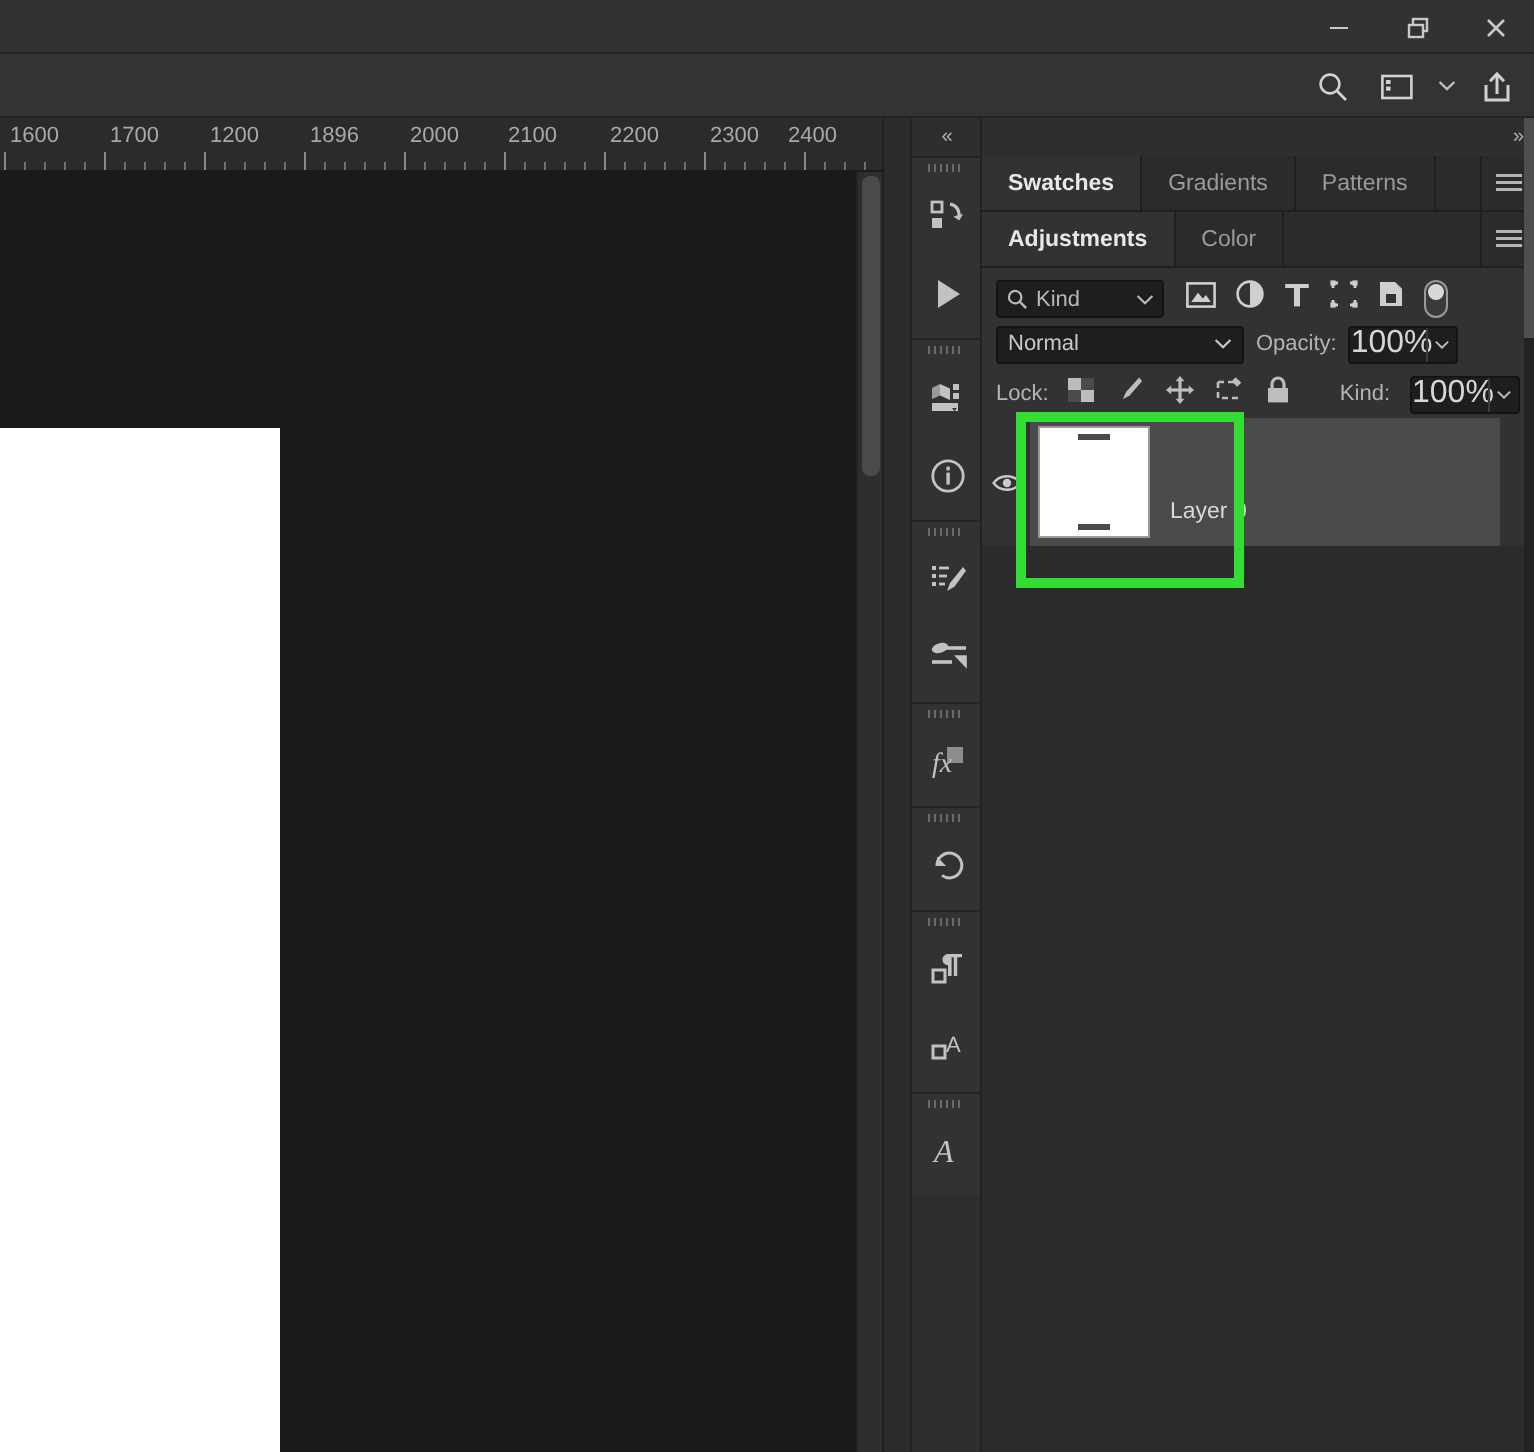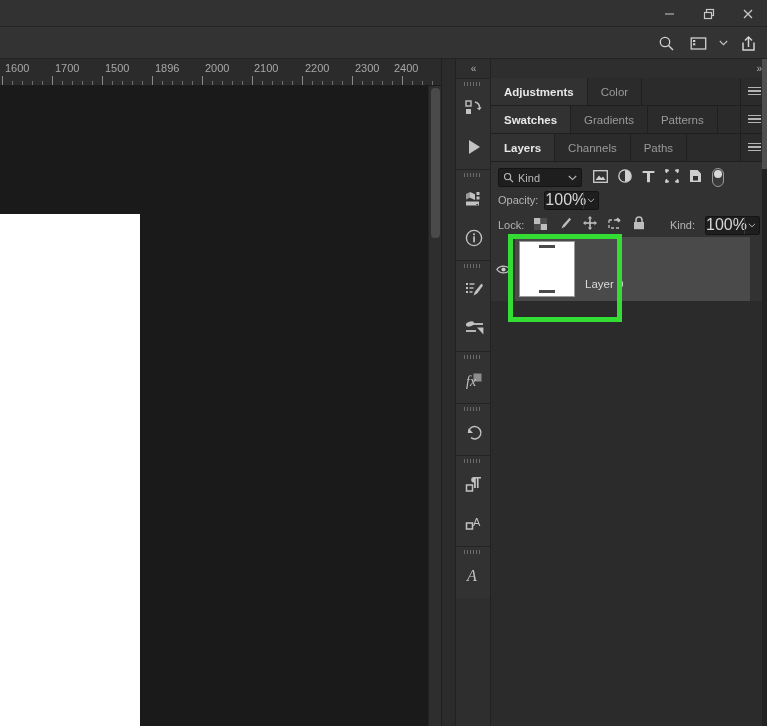--- a/index.html
+++ b/index.html
@@ -311,21 +311,21 @@
         <div class="tick minor" style="left: 22px;"></div>
         <div class="tick minor" style="left: 32px;"></div>
         <div class="tick minor" style="left: 42px;"></div>
         <div class="tick major" style="left: 52px;"></div>
         <div class="ruler-label" style="left: 55px;">1700</div>
         <div class="tick minor" style="left: 62px;"></div>
         <div class="tick minor" style="left: 72px;"></div>
         <div class="tick minor" style="left: 82px;"></div>
         <div class="tick minor" style="left: 92px;"></div>
         <div class="tick major" style="left: 102px;"></div>
-        <div class="ruler-label" style="left: 105px;">1500</div>
+        <div class="ruler-label" style="left: 105px;">1200</div>
         <div class="tick minor" style="left: 112px;"></div>
         <div class="tick minor" style="left: 122px;"></div>
         <div class="tick minor" style="left: 132px;"></div>
         <div class="tick minor" style="left: 142px;"></div>
         <div class="tick major" style="left: 152px;"></div>
         <div class="ruler-label" style="left: 155px;">1896</div>
         <div class="tick minor" style="left: 162px;"></div>
         <div class="tick minor" style="left: 172px;"></div>
         <div class="tick minor" style="left: 182px;"></div>
         <div class="tick minor" style="left: 192px;"></div>
@@ -501,66 +501,51 @@
 
     <div class="panels-top">
       <div class="panels-collapse">
         <span>»</span>
       </div>
     </div>
 
     <div class="panel-group">
       <div class="tabbar">
         <div class="tab active">
-          <span>Adjustments</span>
+          <span>Swatches</span>
         </div>
         <div class="tab">
-          <span>Color</span>
+          <span>Gradients</span>
+        </div>
+        <div class="tab">
+          <span>Patterns</span>
         </div>
         <div class="tab-filler"></div>
         <div class="tab-menu">
           <div class="hamb"></div>
         </div>
       </div>
     </div>
 
     <div class="panel-group">
       <div class="tabbar">
         <div class="tab active">
-          <span>Swatches</span>
+          <span>Adjustments</span>
         </div>
         <div class="tab">
-          <span>Gradients</span>
-        </div>
-        <div class="tab">
-          <span>Patterns</span>
+          <span>Color</span>
         </div>
         <div class="tab-filler"></div>
         <div class="tab-menu">
           <div class="hamb"></div>
         </div>
       </div>
     </div>
 
     <div class="panel-group">
-      <div class="tabbar">
-        <div class="tab active">
-          <span>Layers</span>
-        </div>
-        <div class="tab">
-          <span>Channels</span>
-        </div>
-        <div class="tab">
-          <span>Paths</span>
-        </div>
-        <div class="tab-filler"></div>
-        <div class="tab-menu">
-          <div class="hamb"></div>
-        </div>
-      </div>
 
       <div class="panel-body">
 
         <div class="filter-row">
           <div class="kind-select">
             <svg width="11" height="11" viewBox="0 0 12 12" aria-hidden="true">
               <circle cx="5" cy="5" r="3.4" fill="none" stroke="currentColor" stroke-width="1.2"></circle>
               <path d="M7.6 7.6 L11 11" stroke="currentColor" stroke-width="1.3" fill="none"></path>
             </svg>
             <span class="kind-label">Kind</span>
@@ -602,20 +587,26 @@
                 <rect x="4" y="7" width="5" height="4.5" fill="#323232"></rect>
               </svg>
             </span>
             <span class="toggle-pill">
                 <i></i>
               </span>
           </div>
         </div>
 
         <div class="blend-row">
+          <div class="blend-select">
+            <span class="cap">Normal</span>
+            <svg width="9" height="6" viewBox="0 0 9 6" aria-hidden="true">
+              <path d="M0.8 1 L4.5 4.6 L8.2 1" fill="none" stroke="currentColor" stroke-width="1.1"></path>
+            </svg>
+          </div>
           <span class="small-label">Opacity:</span>
           <div class="numfield">
             <span class="val">100%</span>
             <span class="stepper">
               <svg width="8" height="5" viewBox="0 0 9 6" aria-hidden="true">
                 <path d="M0.8 1 L4.5 4.6 L8.2 1" fill="none" stroke="#c0c0c0" stroke-width="1.1"></path>
               </svg>
             </span>
           </div>
         </div>

